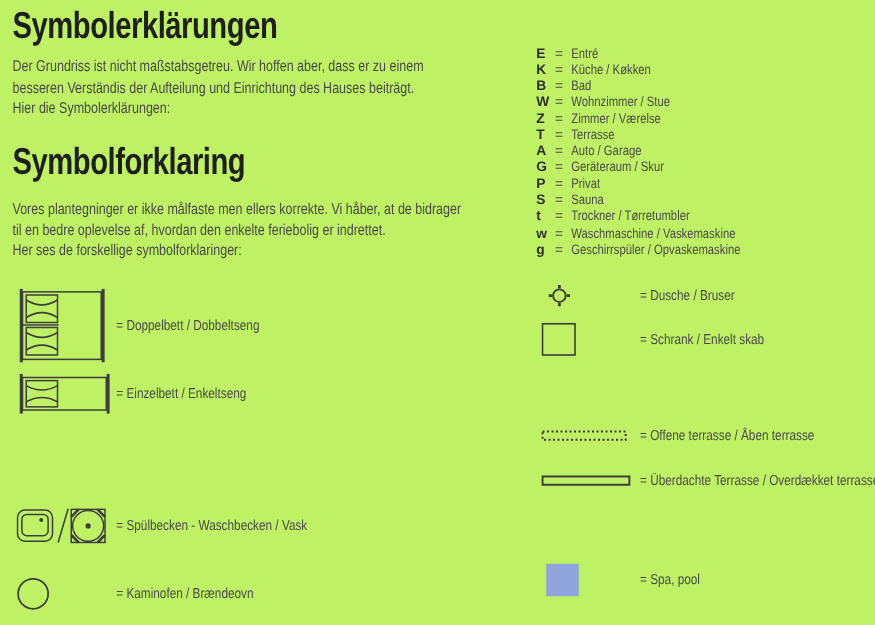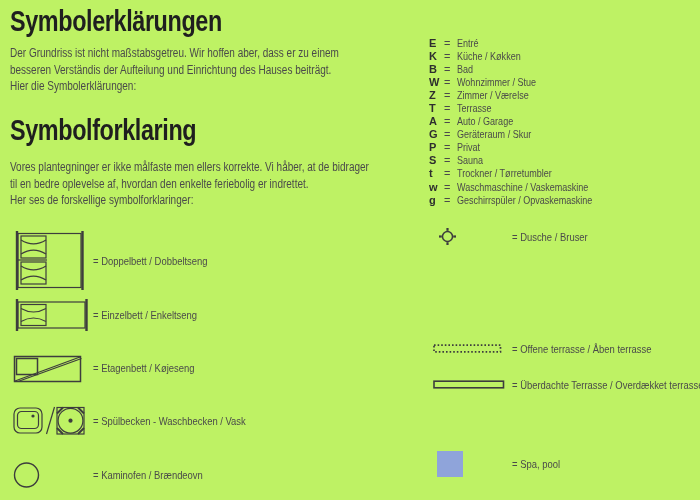--- a/index.html
+++ b/index.html
@@ -146,31 +146,20 @@
         <line class="thick" x1="4" y1="0" x2="4" y2="32"></line>
         <line class="thick" x1="73.5" y1="0" x2="73.5" y2="32"></line>
         <rect x="8" y="5.5" width="25" height="21"></rect>
         <path d="M8,9.5 C16,14 25,14 33,9.5"></path>
         <path d="M8,22.5 C16,18 25,18 33,22.5"></path>
       </svg>
     </div>
     <span class="lbl cond">= Einzelbett / Enkeltseng</span>
   </div>
 
-  <div class="lrow" style="top:353px;height:30px">
-    <div class="icon-cell">
-      <svg class="sym" width="70" height="30" viewBox="0 0 70 30">
-        <rect x="1.5" y="3.5" width="66" height="25" stroke-width="1.5"></rect>
-        <line x1="2" y1="28" x2="67" y2="4"></line>
-        <line x1="5" y1="28.5" x2="68.5" y2="5.5"></line>
-        <rect x="3.5" y="5.5" width="21" height="16" stroke-width="1.5"></rect>
-      </svg>
-    </div>
-    <span class="lbl cond">= Etagenbett / Køjeseng</span>
-  </div>
 
   <div class="lrow" style="top:406px;height:29px">
     <div class="icon-cell">
       <svg class="sym" width="72" height="29" viewBox="0 0 72 29">
         <rect x="1" y="2" width="28" height="25" rx="6"></rect>
         <rect x="4.5" y="5.5" width="21" height="17" rx="4"></rect>
         <circle class="dot" cx="20" cy="10" r="1.6"></circle>
         <line x1="33.5" y1="28" x2="41.5" y2="1"></line>
         <rect x="44" y="1.5" width="27" height="26.5"></rect>
         <circle cx="57.5" cy="14.7" r="12.4"></circle>
@@ -199,20 +188,28 @@
         <circle cx="9.5" cy="9.5" r="5" stroke-width="1.5"></circle>
         <line x1="9.5" y1="1" x2="9.5" y2="3.8" stroke-width="2.2"></line>
         <line x1="9.5" y1="15.2" x2="9.5" y2="18" stroke-width="2.2"></line>
         <line x1="1" y1="9.5" x2="3.8" y2="9.5" stroke-width="2.2"></line>
         <line x1="15.2" y1="9.5" x2="18" y2="9.5" stroke-width="2.2"></line>
       </svg>
     </div>
     <span class="lbl cond">= Dusche / Bruser</span>
   </div>
 
+  <div class="rrow" style="top:258px;height:27px">
+    <div class="icon-cell">
+      <svg class="sym" width="28" height="27" viewBox="0 0 28 27">
+        <rect x="1" y="1" width="26" height="25" stroke-width="1.3"></rect>
+      </svg>
+    </div>
+    <span class="lbl cond">= Schrank / Enkelt skab</span>
+  </div>
 
 
   <div class="rrow" style="top:344px;height:9px">
     <div class="icon-cell">
       <svg class="sym" width="69" height="9" viewBox="0 0 69 9">
         <rect x="1" y="1.2" width="66.5" height="6.6" stroke-width="1.7" stroke-dasharray="1.6 2"></rect>
       </svg>
     </div>
     <span class="lbl cond">= Offene terrasse / Åben terrasse</span>
   </div>

